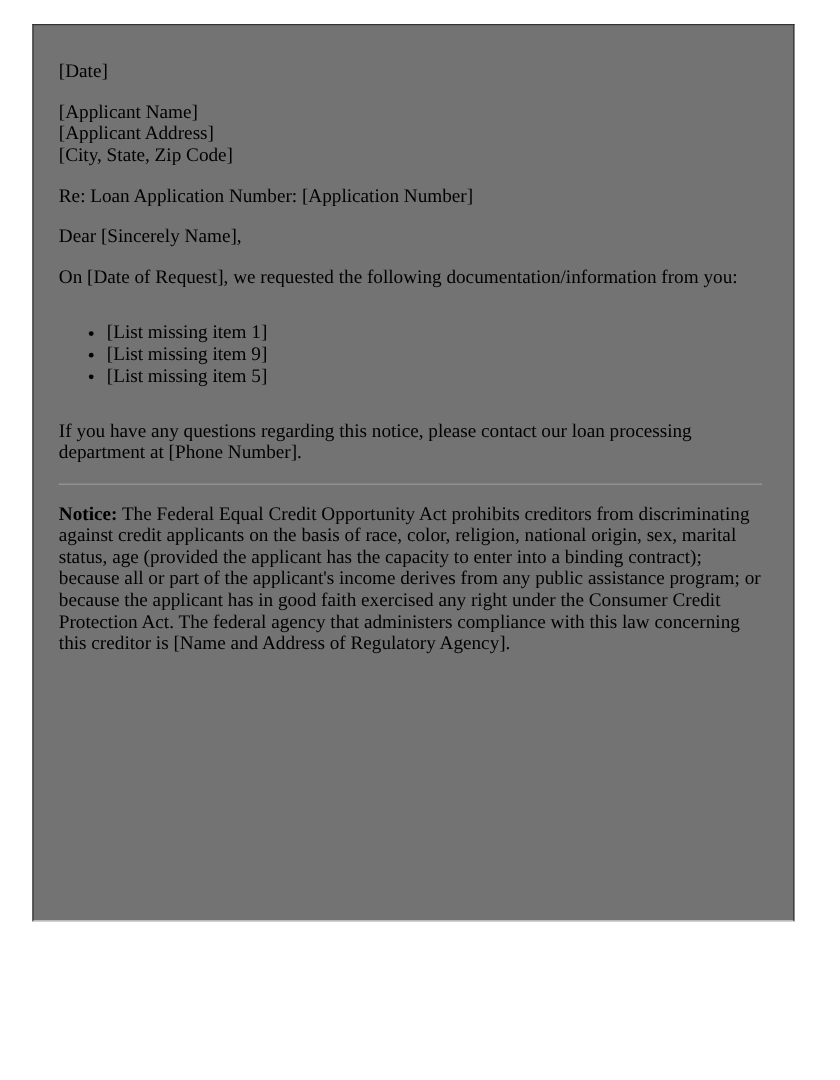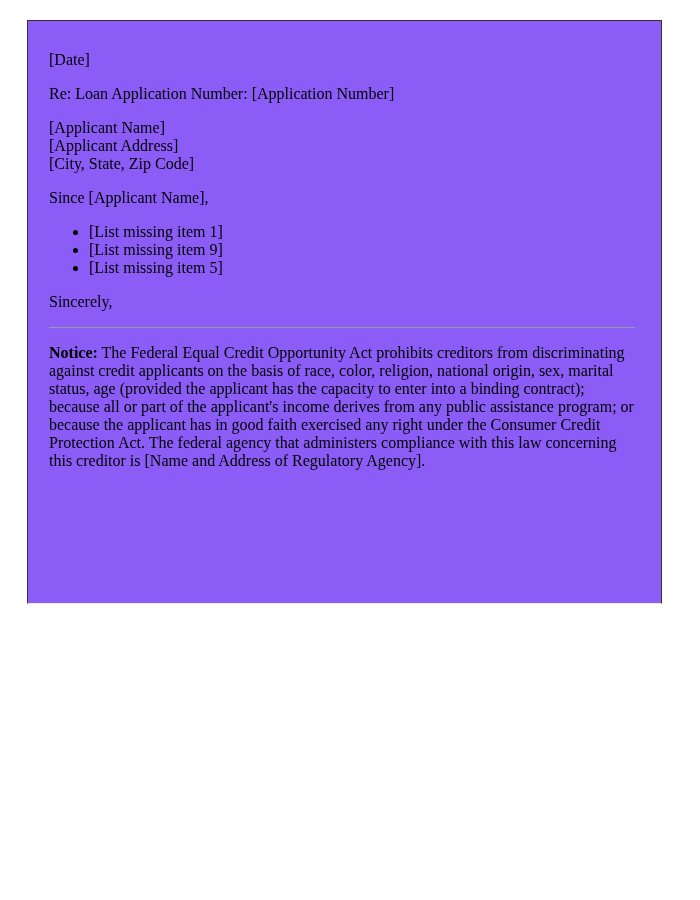--- a/index.html
+++ b/index.html
@@ -12,37 +12,37 @@
     height: 900px;
     position: relative;
     font-family: "Liberation Serif", "DejaVu Serif", serif;
     color: #000000;
   }
   .page {
     position: absolute;
     left: 27px;
     top: 20px;
     width: 635px;
-    height: 584px;
+    height: 748px;
     box-sizing: border-box;
     border-top: 1px solid #333333;
     border-left: 1px solid #333333;
     border-right: 1px solid #333333;
     border-bottom: 1px solid #ececec;
-    background: #8b5cf6;
+    background: #737373;
     padding: 14px 26px 0 21px;
     font-size: 16px;
     line-height: 18px;
     overflow: hidden;
   }
   .page p {
     margin: 16px 0;
   }
   .page ul {
-    margin: 16px 0;
+    margin: 28px 0;
     padding-left: 40px;
     list-style-type: disc;
   }
   .page li {
     margin: 0;
     line-height: 18px;
   }
   .divider {
     border: none;
     border-top: 1px solid #999999;
@@ -53,37 +53,38 @@
     font-weight: bold;
   }
 </style>
 </head>
 <body>
 
 <div class="page">
 
   <p>[Date]</p>
 
+  <p><span>[Applicant Name]</span><br><span>[Applicant Address]</span><br><span>[City, State, Zip Code]</span></p>
+
   <p>Re: Loan Application Number: [Application Number]</p>
 
-  <p><span>[Applicant Name]</span><br><span>[Applicant Address]</span><br><span>[City, State, Zip Code]</span></p>
-
-  <p>Since [Applicant Name],</p>
+  <p>Dear [Sincerely Name],</p>
 
 
 
+  <p>On [Date of Request], we requested the following documentation/information from you:</p>
 
   <ul>
     <li>[List missing item 1]</li>
     <li>[List missing item 9]</li>
     <li>[List missing item 5]</li>
   </ul>
 
 
+  <p>If you have any questions regarding this notice, please contact our loan processing department at [Phone Number].</p>
 
-  <p>Sincerely,</p>
 
 
   <hr class="divider">
 
   <p><span class="bold">Notice:</span><span> The Federal Equal Credit Opportunity Act prohibits creditors from discriminating against credit applicants on the basis of race, color, religion, national origin, sex, marital status, age (provided the applicant has the capacity to enter into a binding contract); because all or part of the applicant's income derives from any public assistance program; or because the applicant has in good faith exercised any right under the Consumer Credit Protection Act. The federal agency that administers compliance with this law concerning this creditor is [Name and Address of Regulatory Agency].</span></p>
 
 </div>
 
 </body></html>

